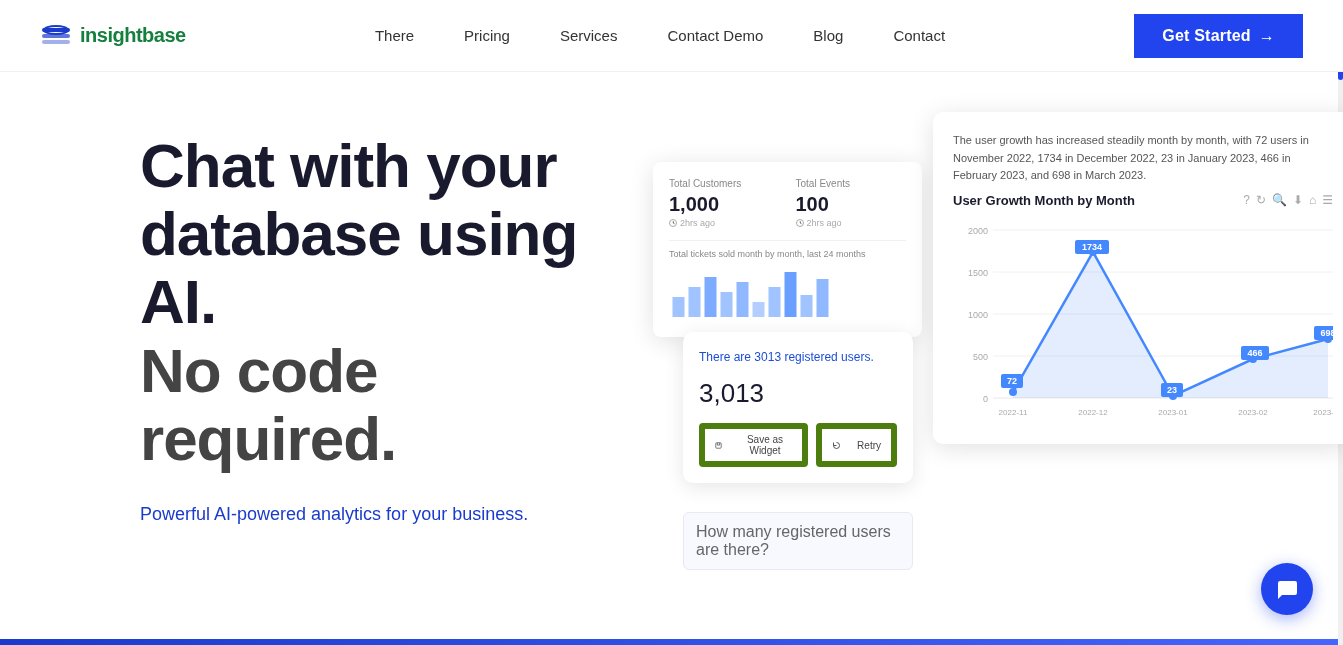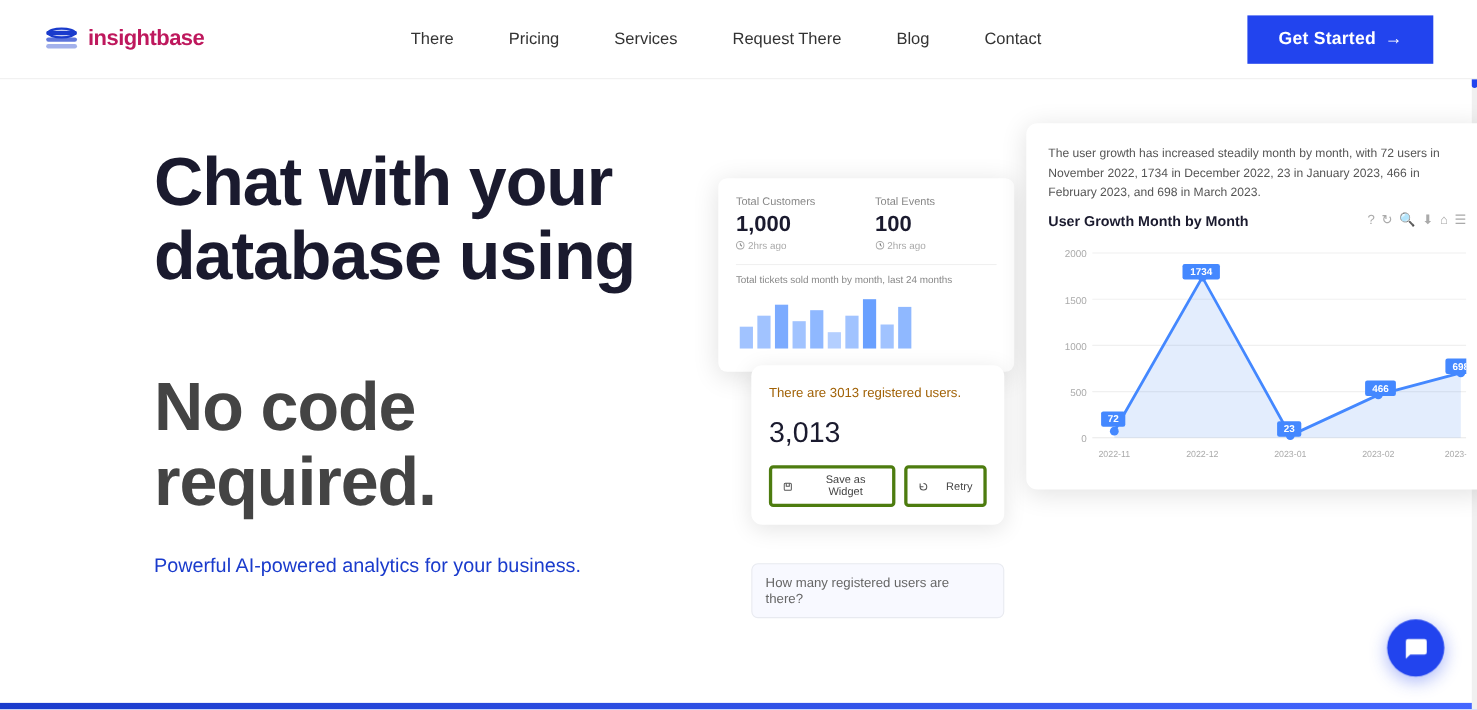--- a/index.html
+++ b/index.html
@@ -23,21 +23,21 @@
       gap: 8px;
       text-decoration: none;
     }
     .logo-icon {
       width: 32px;
       height: 32px;
     }
     .logo-text {
       font-size: 20px;
       font-weight: 700;
-      color: #be185d;
+      color: #15803d;
       letter-spacing: -0.5px;
     }
     .nav-links {
       display: flex;
       align-items: center;
       gap: 50px;
       list-style: none;
     }
     .nav-links a {
       text-decoration: none;
@@ -157,55 +157,55 @@
       top: 230px;
       width: 230px;
       background: #fff;
       border-radius: 10px;
       box-shadow: 0 4px 20px rgba(0,0,0,0.1);
       padding: 16px;
       z-index: 4;
     }
     .chat-message {
       font-size: 12px;
-      color: #a16207;
+      color: #1d4ed8;
       line-height: 1.5;
       margin-bottom: 12px;
     }
     .chat-number {
       font-size: 26px;
       font-weight: 400;
       color: #1a1a2e;
       margin-bottom: 14px;
     }
     .chat-buttons {
       display: flex;
       gap: 8px;
     }
     .chat-btn {
-      border: 3px solid #4d7c0f;
+      border: 6px solid #4d7c0f;
       background: #fff;
       border-radius: 4px;
       padding: 5px 10px;
       font-size: 10px;
       cursor: pointer;
       display: flex;
       align-items: center;
       gap: 16px;
       color: #444;
     }
     .chat-input-bar {
       position: absolute;
       left: 30px;
       top: 410px;
       width: 230px;
       background: #f8f9ff;
       border-radius: 6px;
       padding: 10px 12px;
-      font-size: 12px;
+      font-size: 16px;
       color: #666;
       z-index: 4;
       border: 1px solid #e8eaf0;
     }
 
     
     .card-chart {
       position: absolute;
       right: 20px;
       top: 10px;
@@ -303,37 +303,37 @@
       <rect x="2" y="20" width="28" height="4" rx="2" fill="#1a3bcc" opacity="0.4"></rect>
       <ellipse cx="16" cy="10" rx="12" ry="4" stroke="#1a3bcc" stroke-width="2" fill="none"></ellipse>
     </svg>
     <span class="logo-text">insightbase</span>
   </a>
 
   <ul class="nav-links">
     <li><a href="#">There</a></li>
     <li><a href="#">Pricing</a></li>
     <li><a href="#">Services</a></li>
-    <li><a href="#">Request There</a></li>
+    <li><a href="#">Contact Demo</a></li>
     <li><a href="#">Blog</a></li>
     <li><a href="#">Contact</a></li>
   </ul>
 
   <button class="get-started-btn">
     <span>Get Started</span>
     <span>→</span>
   </button>
 </nav>
 
 <section class="hero">
   <div class="hero-text">
     <h1 class="hero-title">
       <span>Chat with your</span><br>
       <span>database using</span><br>
-      <br>
+      <span>AI.</span><br>
       <span class="line2">No code</span><br>
       <span class="line2">required.</span>
     </h1>
     <p class="hero-subtitle">Powerful AI-powered analytics for your business.</p>
   </div>
 
   <div class="dashboard-area">
 
     <div class="card-small">
       <div class="metrics-row">

